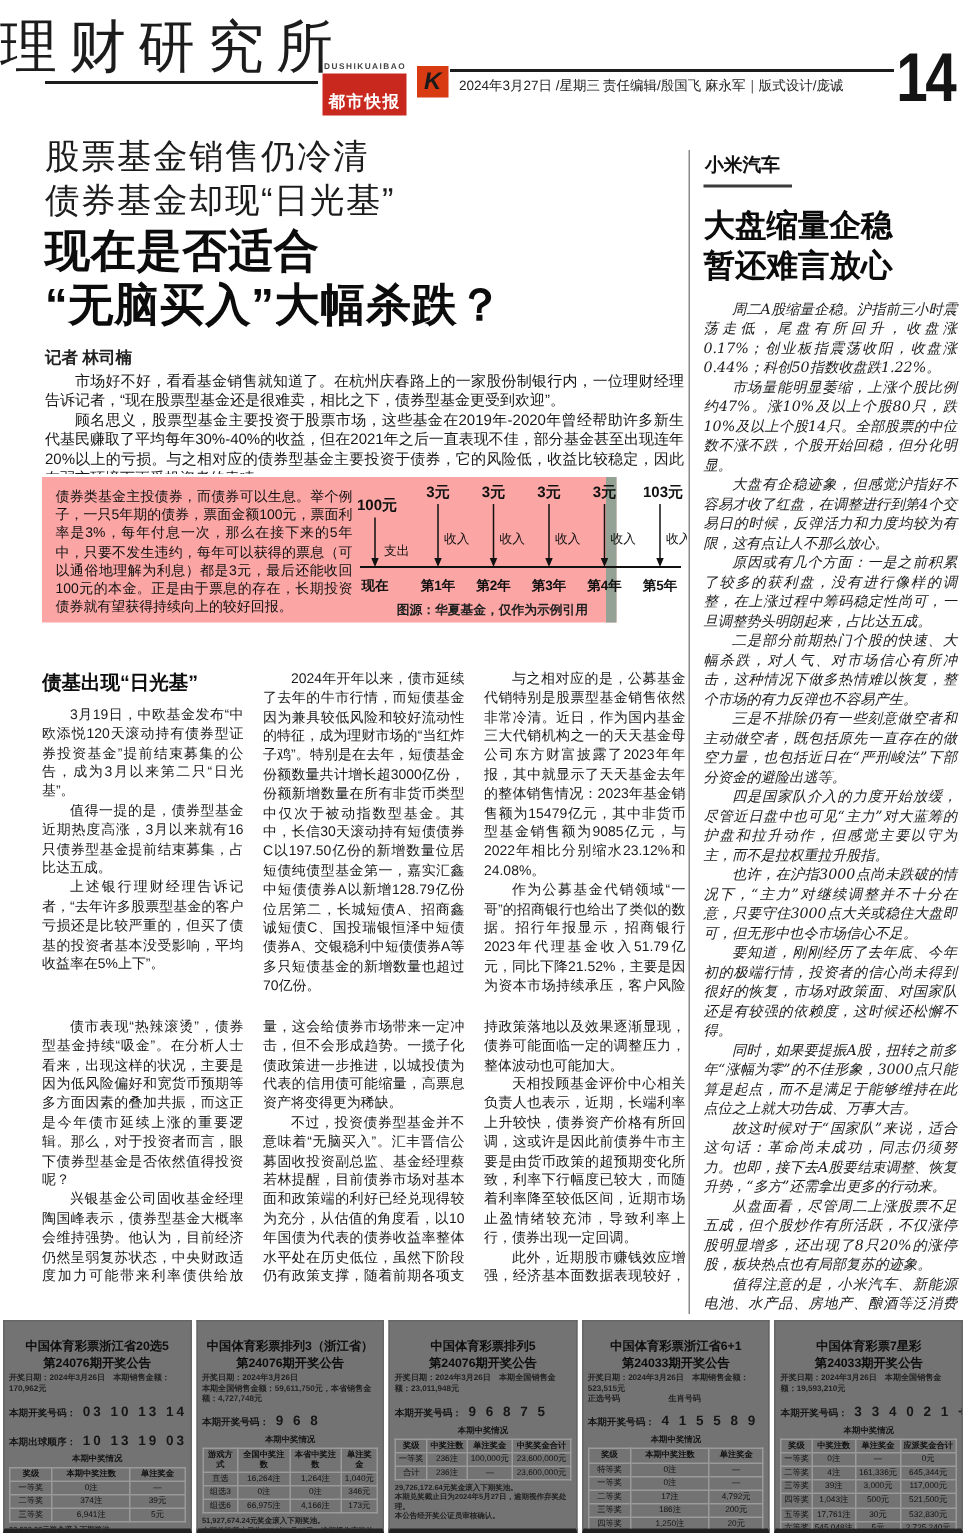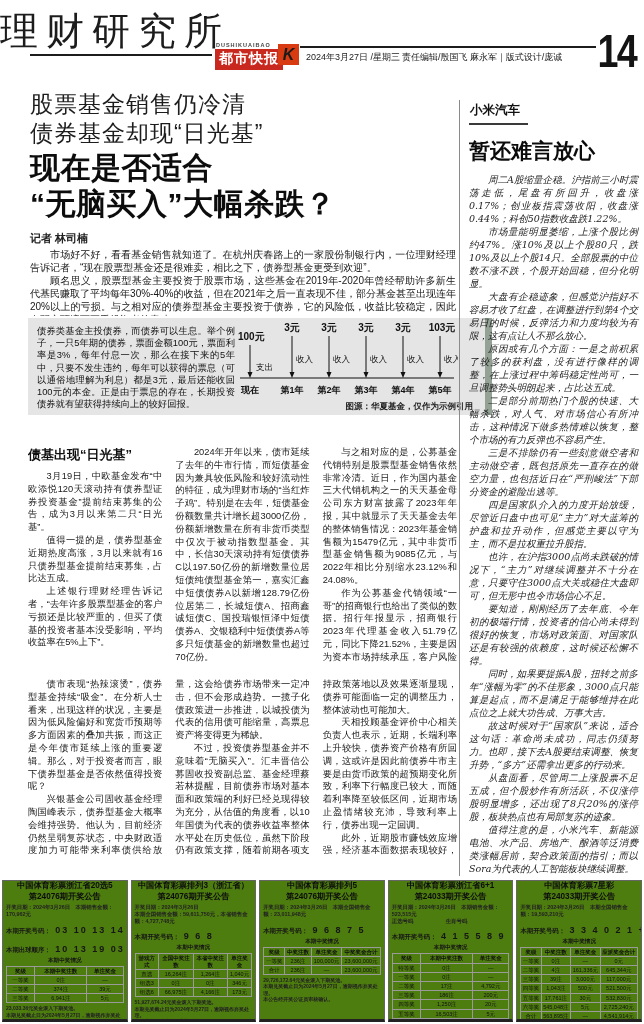--- a/index.html
+++ b/index.html
@@ -5,56 +5,56 @@
   html,body{margin:0;padding:0;background:#fff;}
   body{width:644px;height:1024px;overflow:hidden;font-family:"Liberation Sans",sans-serif;color:#161616;}
   .page{position:relative;width:644px;height:1024px;background:#fff;}
 
   
   .header{position:absolute;left:0;top:0;width:644px;height:86px;}
   .masthead{position:absolute;left:0;top:6px;width:644px;font-size:38px;letter-spacing:8px;font-weight:500;color:#1c1c1c;}
   .rule-left{position:absolute;left:30px;top:54px;width:182px;height:2px;background:#1c1c1c;}
   .rule-right{position:absolute;left:300px;top:46px;width:296px;height:2px;background:#1c1c1c;}
   .brand-en{position:absolute;left:216px;top:42px;font-size:5.5px;letter-spacing:1px;color:#444;font-weight:700;}
-  .brand{position:absolute;left:215px;top:49px;background:#c8281e;color:#fff;font-size:14px;font-weight:700;padding:1px 4px 2px 4px;letter-spacing:1px;font-family:Liberation Mono, monospace;}
+  .brand{position:absolute;left:215px;top:49px;background:#c8281e;color:#fff;font-size:11px;font-weight:700;padding:11px 4px 2px 4px;letter-spacing:1px;font-family:Liberation Mono, monospace;}
   .klogo{position:absolute;left:278px;top:44px;width:21px;height:21px;background:#d83a12;color:#1a1a1a;font-weight:800;font-size:16px;text-align:center;line-height:21px;font-style:italic;}
   .dateline{position:absolute;left:306px;top:51px;font-size:9px;color:#222;}
   .credits{position:absolute;left:402px;top:51px;font-size:9px;color:#222;}
   .pageno{position:absolute;right:8px;top:24px;font-size:46px;font-weight:800;transform:scaleX(.82);transform-origin:right;letter-spacing:-2px;color:#141414;}
 
   
   .deck{position:absolute;left:30px;top:90px;font-size:23px;line-height:29px;letter-spacing:1px;color:#1d1d1d;font-weight:400;}
   .main-title{position:absolute;left:30px;top:150px;font-size:30px;line-height:36px;font-weight:800;color:#0c0c0c;letter-spacing:.5px;}
   .byline{position:absolute;left:30px;top:231px;font-size:11px;font-weight:700;color:#222;}
   .intro{position:absolute;left:30px;top:248px;width:426px;font-size:10px;line-height:13px;text-align:justify;overflow:hidden;height:68px;}
   .intro p{margin:0;text-indent:2em;}
 
   
-  .infobox{position:absolute;left:28px;top:318px;width:464px;height:97px;background:#e5e5e5;border-right:7px solid #93a295;box-sizing:border-box;}
+  .infobox{position:absolute;left:28px;top:318px;width:383px;height:97px;background:#fca5a5;border-right:7px solid #93a295;box-sizing:border-box;}
   .infobox-text{position:absolute;left:9px;top:7px;width:198px;font-size:9.3px;line-height:12.2px;text-align:justify;color:#111;}
   .infobox-chart{position:absolute;left:208px;top:2px;}
   .infobox-caption{position:absolute;right:12px;bottom:2px;font-size:8.5px;font-weight:700;color:#222;}
 
   
   .section1{position:absolute;left:28px;top:446px;width:429px;height:226px;column-count:3;column-gap:13px;column-fill:auto;overflow:hidden;}
   .sec-head{font-size:13px;font-weight:800;margin:0 0 6px 0;color:#0e0e0e;}
   .section1 p,.sec2-cols p{margin:0;text-indent:2em;font-size:9.3px;line-height:12.8px;text-align:justify;color:#191919;}
   .section2{position:absolute;left:28px;top:674px;width:429px;height:202px;overflow:hidden;}
   .sec2-cols{column-count:3;column-gap:13px;column-fill:auto;height:182px;overflow:hidden;margin-top:4px;}
 
   
   .sidebar{position:absolute;left:459px;top:100px;width:181px;height:776px;border-left:1px solid #8a8a8a;box-sizing:border-box;padding:0 2px 0 9px;overflow:hidden;}
   .sb-tag{display:inline-block;font-size:12.5px;font-weight:700;padding:2px 8px 4px 1px;border-bottom:2px solid #3a3a3a;color:#111;}
   .sb-title{margin-top:12px;font-size:21px;line-height:27px;font-weight:800;color:#0b0b0b;}
   .sb-body{margin-top:9px;font-family:"DejaVu Serif",serif;font-style:italic;}
   .sb-body p{margin:0;text-indent:2em;font-size:9.5px;line-height:13px;text-align:justify;color:#1b1b1b;}
 
   
   .lottery{position:absolute;left:2px;top:880px;width:640px;height:142px;display:grid;grid-template-columns:repeat(5,1fr);gap:3px;}
-  .lot-box{border:1px solid #666;border-bottom:3px solid #222;box-sizing:border-box;padding:0 3px;overflow:hidden;background:#4d7c0f;}
+  .lot-box{border:1px solid #666;border-bottom:3px solid #222;box-sizing:border-box;padding:12px 3px;overflow:hidden;background:#737373;}
   .lot-title{text-align:center;font-size:8.2px;font-weight:800;line-height:10.5px;color:#0d0d0d;}
   .lot-info{font-size:5.4px;line-height:6.8px;color:#222;margin-top:2px;font-weight:600;}
   .lot-numrow{margin-top:1px;white-space:nowrap;}
   .lot-numlabel{font-size:6.4px;font-weight:700;}
   .lot-numval{font-size:9px;font-weight:800;letter-spacing:2px;}
   .lot-cap{text-align:center;font-size:5.6px;font-weight:700;margin-top:1px;}
   table.lot-table{border-collapse:collapse;width:100%;margin-top:1px;}
   .lot-table th,.lot-table td{border:1px solid #9a9a9a;font-size:5.5px;line-height:6.2px;padding:1px 1px;text-align:center;font-weight:400;color:#111;}
   .lot-table th{font-weight:700;}
   .lot-foot{margin-top:2px;font-size:5px;line-height:6.2px;color:#222;font-weight:600;}
@@ -152,20 +152,21 @@
         <p>不过，投资债券型基金并不意味着“无脑买入”。汇丰晋信公募固收投资副总监、基金经理蔡若林提醒，目前债券市场对基本面和政策端的利好已经兑现得较为充分，从估值的角度看，以10年国债为代表的债券收益率整体水平处在历史低位，虽然下阶段仍有政策支撑，随着前期各项支持政策落地以及效果逐渐显现，债券可能面临一定的调整压力，整体波动也可能加大。</p>
         <p>天相投顾基金评价中心相关负责人也表示，近期，长端利率上升较快，债券资产价格有所回调，这或许是因此前债券牛市主要是由货币政策的超预期变化所致，利率下行幅度已较大，而随着利率降至较低区间，近期市场止盈情绪较充沛，导致利率上行，债券出现一定回调。</p>
         <p>此外，近期股市赚钱效应增强，经济基本面数据表现较好，投资者风险偏好有所抬升，在股债跷跷板的影响下，债券市场也发生了一定程度的波动。“投资者应当注意到后续利率变盘风险，选择与自身风险承受能力相匹配的债券基金。”</p>
       </div>
   </div>
 
   <div class="sidebar">
     <div class="sb-tag">小米汽车</div>
     <div class="sb-title">
 
+    <div>大盘缩量企稳</div>
         <div>暂还难言放心</div>
       </div>
     <div class="sb-body">
 
     <p>周二A股缩量企稳。沪指前三小时震荡走低，尾盘有所回升，收盘涨0.17%；创业板指震荡收阳，收盘涨0.44%；科创50指数收盘跌1.22%。</p>
         <p>市场量能明显萎缩，上涨个股比例约47%。涨10%及以上个股80只，跌10%及以上个股14只。全部股票的中位数不涨不跌，个股开始回稳，但分化明显。</p>
         <p>大盘有企稳迹象，但感觉沪指好不容易才收了红盘，在调整进行到第4个交易日的时候，反弹活力和力度均较为有限，这有点让人不那么放心。</p>
         <p>原因或有几个方面：一是之前积累了较多的获利盘，没有进行像样的调整，在上涨过程中筹码稳定性尚可，一旦调整势头明朗起来，占比达五成。</p>
         <p>二是部分前期热门个股的快速、大幅杀跌，对人气、对市场信心有所冲击，这种情况下做多热情难以恢复，整个市场的有力反弹也不容易产生。</p>
         <p>三是不排除仍有一些刻意做空者和主动做空者，既包括原先一直存在的做空力量，也包括近日在“严刑峻法”下部分资金的避险出逃等。</p>

